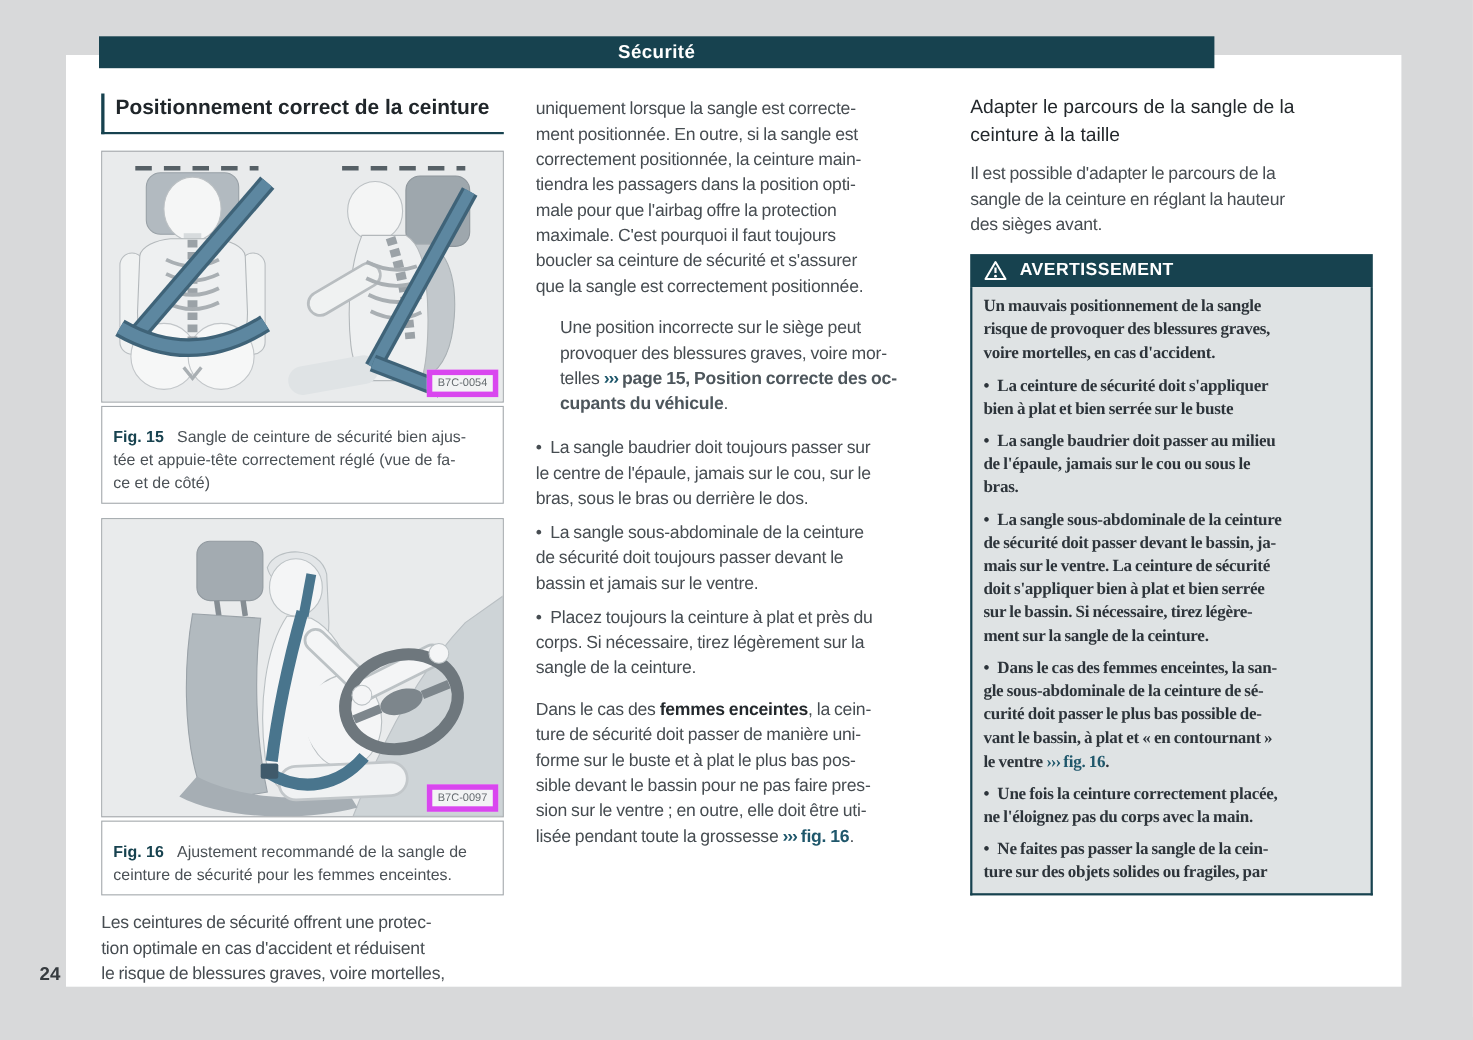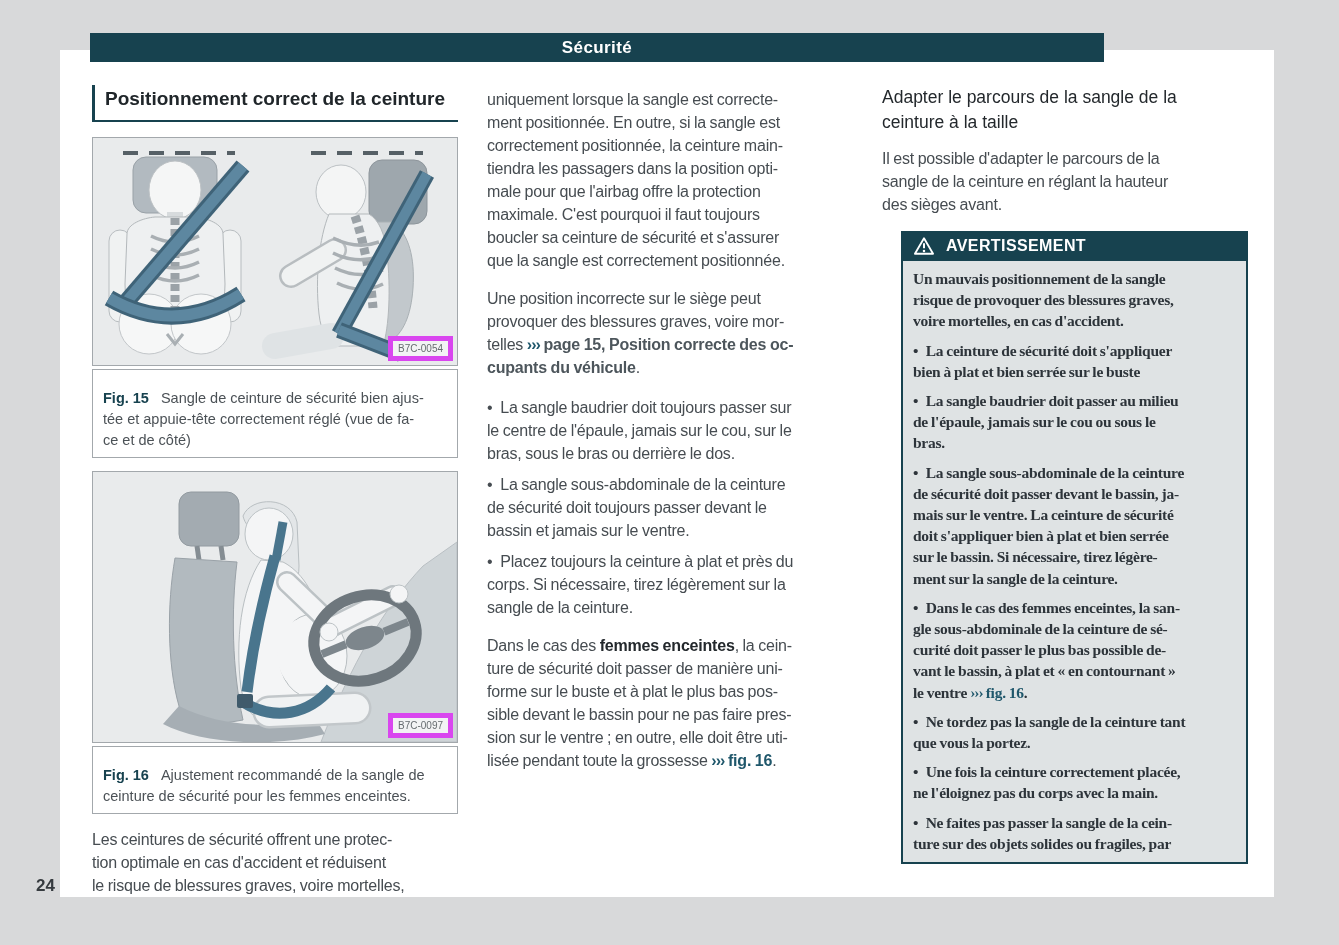--- a/index.html
+++ b/index.html
@@ -49,21 +49,21 @@
     font-size:14.5px; line-height:21px; color:#4b5156;
   }
   .cap-label { font-weight:bold; color:#17424f; margin-right:12px; }
   .cap-text { white-space:pre-line; }
   .fig16 { margin-top:13px; }
 
   .r-heading {
     margin:0 0 12px 0; font-size:17.5px; font-weight:normal; color:#23282c; line-height:25px;
     white-space:pre-line;
   }
-  .warn { margin-top:13px;margin-left:19px; }
+  .warn { margin-top:13px; }
   .warn-head {
     background:#17424f; color:#ffffff; height:30px; display:flex; align-items:center;
     padding:0 12px; font-weight:bold; font-size:16px; letter-spacing:.4px;
   }
   .warn-head .warn-icon { margin-right:11px; display:inline-flex; }
   .warn-body {
     background:#dfe3e4; border:2px solid #17424f; border-top:none;
     padding:7px 10px 8px 10px;
     font-family:Liberation Serif, serif;
   }
@@ -199,21 +199,21 @@
 
 <div class="col col-mid">
   <p class="body mid-first">uniquement lorsque la sangle est correcte-
 ment positionnée. En outre, si la sangle est
 correctement positionnée, la ceinture main-
 tiendra les passagers dans la position opti-
 male pour que l'airbag offre la protection
 maximale. C'est pourquoi il faut toujours
 boucler sa ceinture de sécurité et s'assurer
 que la sangle est correctement positionnée.</p>
-  <p class="body" style="margin-bottom:17px;"><span>Une position incorrecte sur le siège peut
+  <p class="body" style="margin-bottom:17px;margin-left:22px;"><span>Une position incorrecte sur le siège peut
 provoquer des blessures graves, voire mor-
 telles </span><span class="xref-arrow">›››</span><span class="xref"> page 15, Position correcte des oc-
 cupants du véhicule</span><span>.</span></p>
   <p class="body bullet">• La sangle baudrier doit toujours passer sur
 le centre de l'épaule, jamais sur le cou, sur le
 bras, sous le bras ou derrière le dos.</p>
   <p class="body bullet">• La sangle sous-abdominale de la ceinture
 de sécurité doit toujours passer devant le
 bassin et jamais sur le ventre.</p>
   <p class="body bullet" style="margin-bottom:15px;">• Placez toujours la ceinture à plat et près du
@@ -258,22 +258,20 @@
 de sécurité doit passer devant le bassin, ja-
 mais sur le ventre. La ceinture de sécurité
 doit s'appliquer bien à plat et bien serrée
 sur le bassin. Si nécessaire, tirez légère-
 ment sur la sangle de la ceinture.</p>
       <p><span>• Dans le cas des femmes enceintes, la san-
 gle sous-abdominale de la ceinture de sé-
 curité doit passer le plus bas possible de-
 vant le bassin, à plat et « en contournant »
 le ventre </span><span class="xref-arrow">›››</span><span class="figref"> fig. 16</span><span>.</span></p>
-      <p>• Ne tordez pas la sangle de la ceinture tant
-que vous la portez.</p>
       <p>• Une fois la ceinture correctement placée,
 ne l'éloignez pas du corps avec la main.</p>
       <p>• Ne faites pas passer la sangle de la cein-
 ture sur des objets solides ou fragiles, par</p>
     </div>
   </div>
 </div>
 
 <div class="page-num">24</div>
 

